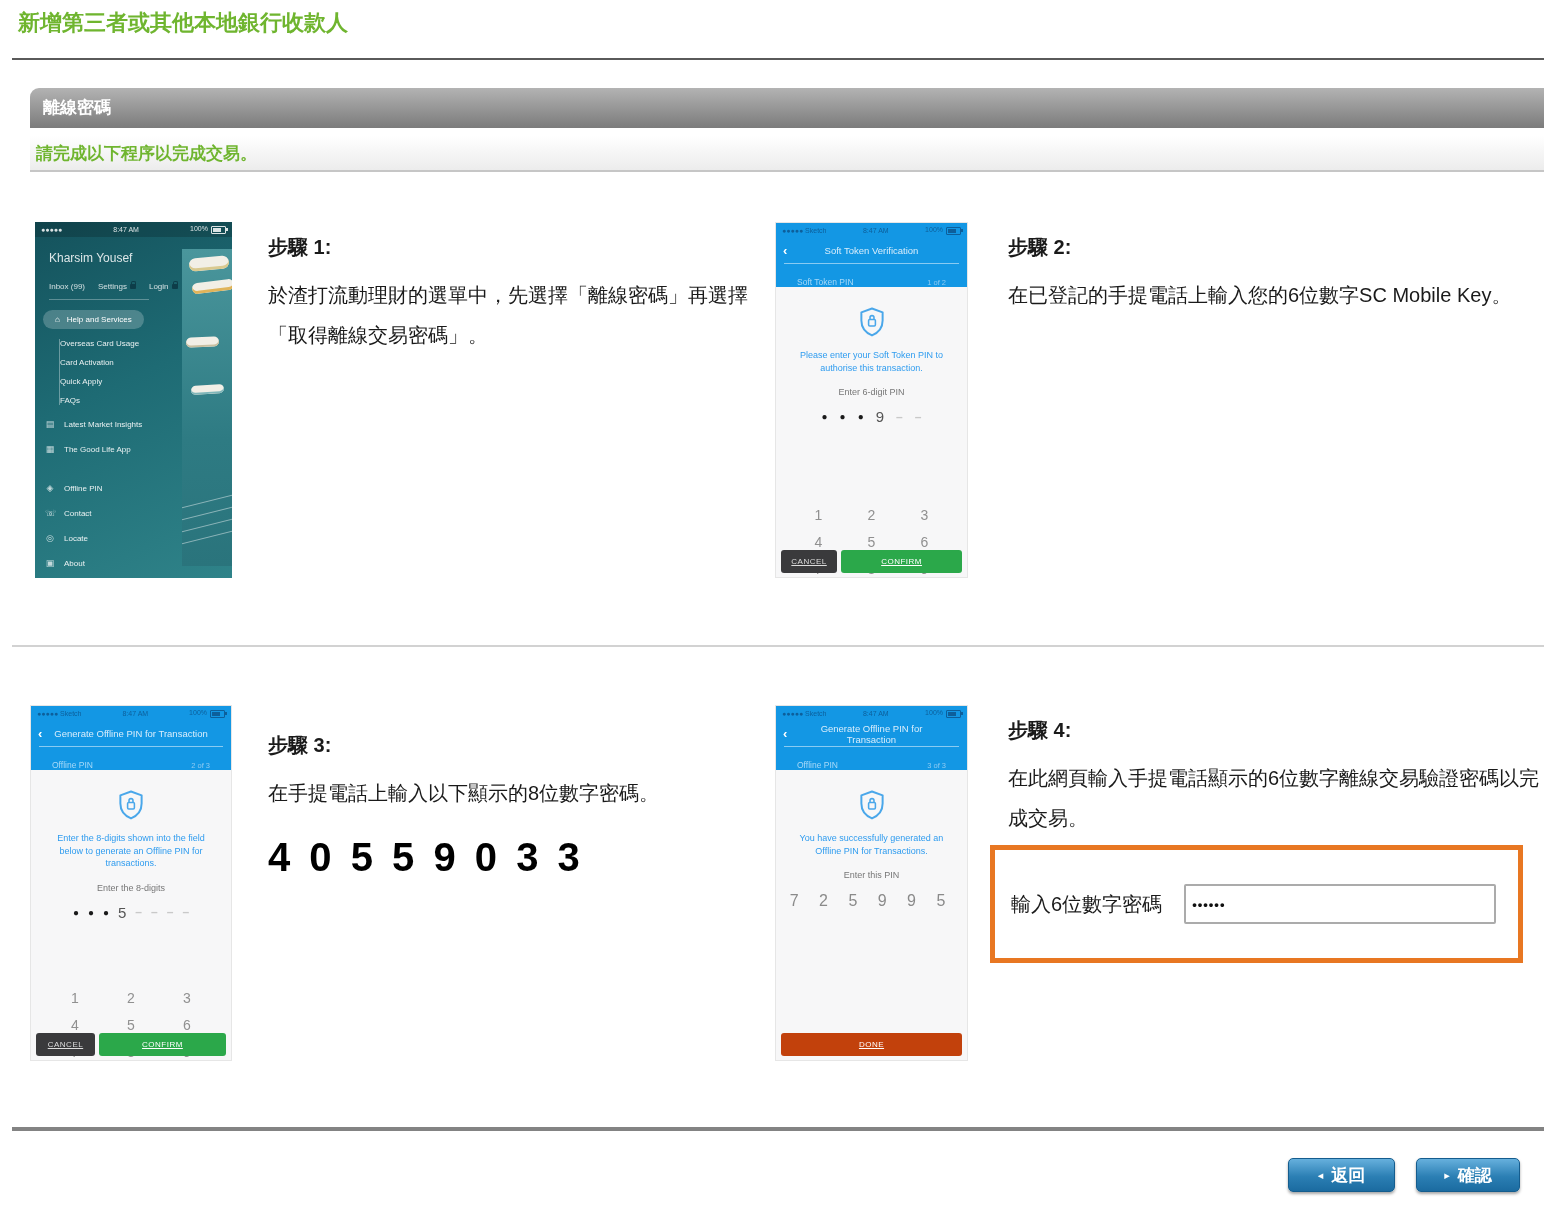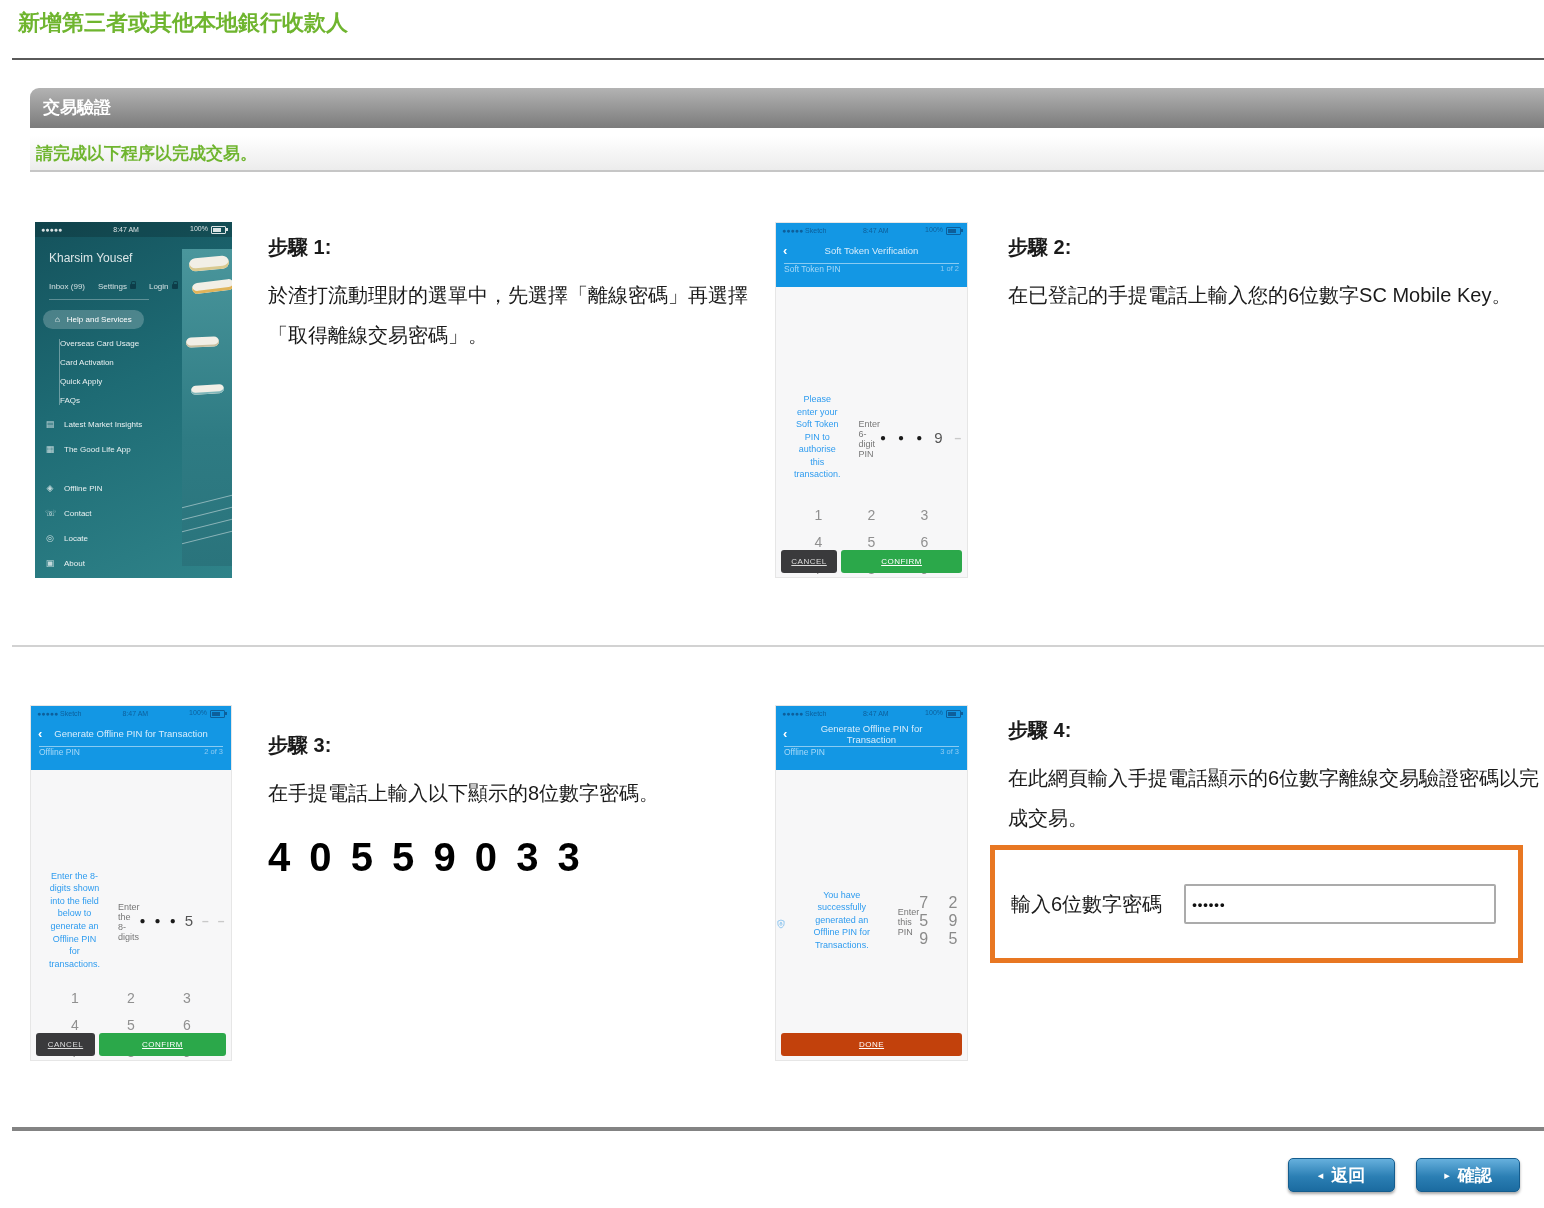--- a/index.html
+++ b/index.html
@@ -61,24 +61,24 @@
 
   
   .phone-blue{border:1px solid #e6e6e6;background:#f7f7f8;display:flex;flex-direction:column;}
   .p-header{background:#1397E4;}
   .p-header .p-status{color:#0d5f9b;}
   .p-title{height:25px;display:flex;align-items:center;padding:0 7px;}
   .p-title .chev{color:#fff;font-size:13px;font-weight:bold;width:12px;}
   .p-title .t{flex:1;text-align:center;font-size:9.5px;color:#d8edfc;}
   .p-title .sp{width:12px;}
   .p-rule{height:1px;margin:0 8px;background:rgba(255,255,255,.5);}
-  .p-subbar{height:23px;display:flex;align-items:flex-start;justify-content:space-between;
-            padding:0 8px;font-size:8.5px;color:#a6d9f8;}
+  .p-subbar{height:23px;display:flex;align-items:flex-end;justify-content:space-between;
+            padding:0 21px;font-size:8.5px;color:#a6d9f8;}
   .p-subbar .right{font-size:7.5px;color:#8fcbf2;}
-  .p-body{flex:1;position:relative;display:flex;flex-direction:row;align-items:center;}
+  .p-body{flex:1;position:relative;display:flex;flex-direction:column;align-items:center;}
   .shield{margin-top:18px;}
   .p-instr{margin-top:10px;padding:0 18px;font-size:9px;line-height:1.4;color:#2f9cef;text-align:center;}
   .p-pinlabel{margin-top:13px;font-size:9px;color:#777;}
   .pinrow{margin-top:11px;display:flex;align-items:center;gap:12px;}
   .pinrow.tight{gap:9px;}
   .pd{font-size:10px;color:#1a1a1a;}
   .pn{font-size:15px;color:#555;}
   .ph{font-size:12px;font-weight:bold;color:#c9c9c9;}
   .pin-value{margin-top:12px;font-size:16px;letter-spacing:8px;color:#8a8a8a;}
   .keypad{position:absolute;top:215px;left:16px;right:16px;display:grid;
@@ -116,21 +116,21 @@
   .wave{position:absolute;left:-6px;right:-6px;height:1px;background:rgba(255,255,255,.45);transform:rotate(-14deg);}
   .wave.w1{bottom:52px;} .wave.w2{bottom:40px;} .wave.w3{bottom:28px;} .wave.w4{bottom:64px;}
 </style>
 </head>
 <body>
 
 <div class="canvas">
 
   <div class="page-title">新增第三者或其他本地銀行收款人</div>
   <div class="title-rule"></div>
-  <div class="section-bar">交易驗證</div>
+  <div class="section-bar">離線密碼</div>
   <div class="instr-bar">請完成以下程序以完成交易。</div>
 
   <div class="phone phone-menu" id="phone1">
     <div class="p-status">
       <span>●●●●●</span>
       <span>8:47 AM</span>
       <span><span>100%</span><span class="batt"></span></span>
     </div>
     <div class="m-photo">
       <div class="boat b1"></div>

